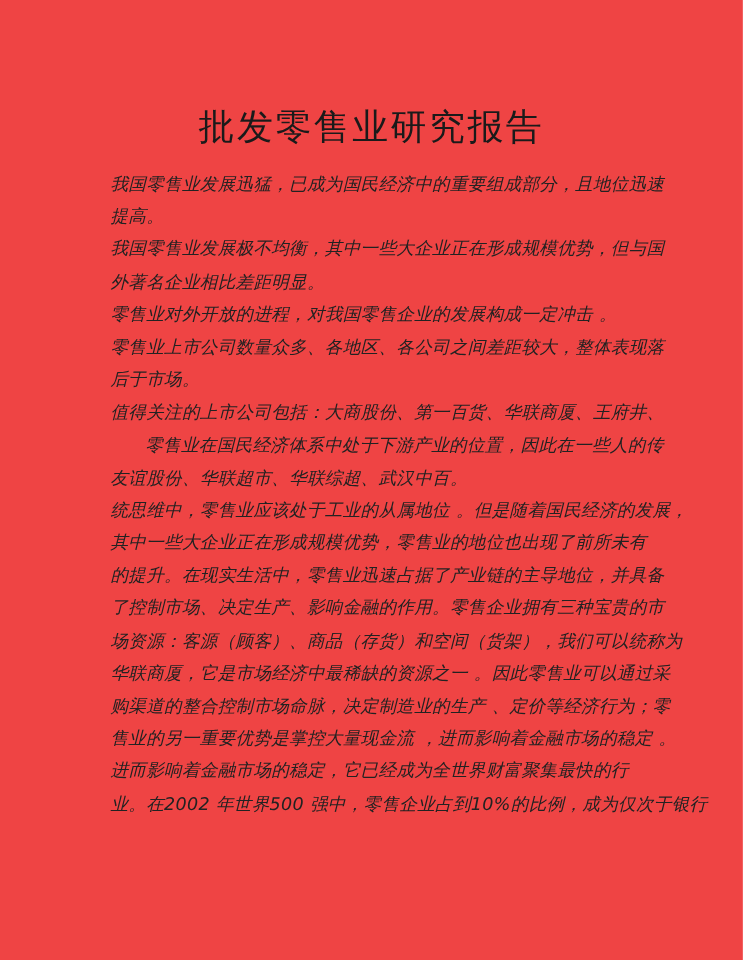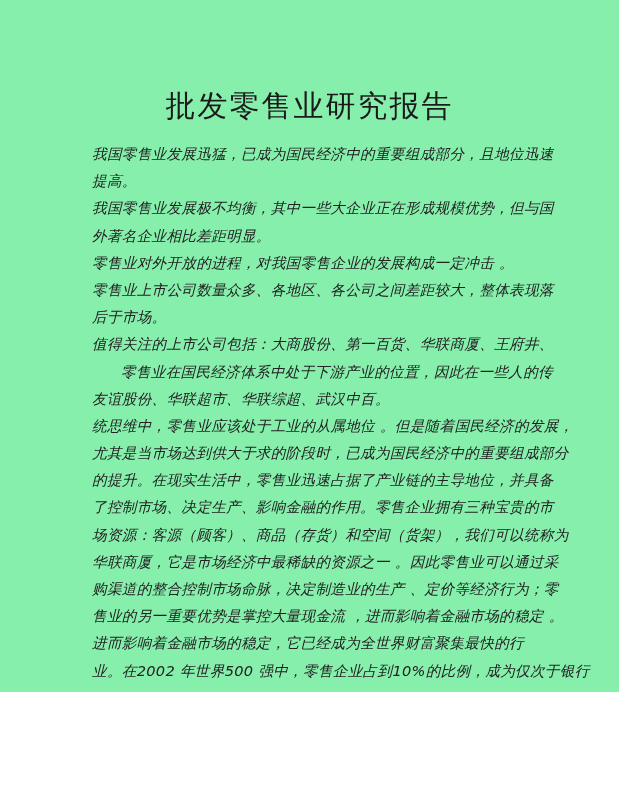--- a/index.html
+++ b/index.html
@@ -1,21 +1,21 @@
 <!DOCTYPE html>
 <html><head>
 <meta charset="utf-8">
 <style>
   html, body { margin:0; padding:0; }
   body {
     width:619px; height:800px; background:#ffffff; overflow:hidden;
     font-family: "DejaVu Sans", sans-serif; color:#1a1a1a;
     position:relative;
   }
-  .page { position:absolute; left:0; top:0; width:619px; height:692px; background:#86efac; }
+  .page { position:absolute; left:0; top:0; width:619px; height:800px; background:#ef4444; }
   .title {
     position:absolute; left:0; top:86px; width:619px; text-align:center;
     font-family: "DejaVu Serif", serif; font-size:30px; letter-spacing:2px;
     color:#1a1a1a; font-weight:normal;
   }
   .body-text {
     position:absolute; left:92px; top:140px; width:450px;
   }
   .line {
     font-size:14.6px; line-height:27.2px; height:27.2px; white-space:nowrap;
@@ -33,21 +33,21 @@
     <div class="line">提高。</div>
     <div class="line">我国零售业发展极不均衡，其中一些大企业正在形成规模优势，但与国</div>
     <div class="line">外著名企业相比差距明显。</div>
     <div class="line">零售业对外开放的进程，对我国零售企业的发展构成一定冲击 。</div>
     <div class="line">零售业上市公司数量众多、各地区、各公司之间差距较大，整体表现落</div>
     <div class="line">后于市场。</div>
     <div class="line">值得关注的上市公司包括：大商股份、第一百货、华联商厦、王府井、</div>
     <div class="line indent">零售业在国民经济体系中处于下游产业的位置，因此在一些人的传</div>
     <div class="line">友谊股份、华联超市、华联综超、武汉中百。</div>
     <div class="line">统思维中，零售业应该处于工业的从属地位 。但是随着国民经济的发展，</div>
-    <div class="line">尤其是当市场达到供大于求的阶段时，已成为国民经济中的重要组成部分</div>
+    <div class="line">其中一些大企业正在形成规模优势，零售业的地位也出现了前所未有</div>
     <div class="line">的提升。在现实生活中，零售业迅速占据了产业链的主导地位，并具备</div>
     <div class="line">了控制市场、决定生产、影响金融的作用。零售企业拥有三种宝贵的市</div>
     <div class="line">场资源：客源（顾客）、商品（存货）和空间（货架），我们可以统称为</div>
     <div class="line">华联商厦，它是市场经济中最稀缺的资源之一 。因此零售业可以通过采</div>
     <div class="line">购渠道的整合控制市场命脉，决定制造业的生产 、定价等经济行为；零</div>
     <div class="line">售业的另一重要优势是掌控大量现金流 ，进而影响着金融市场的稳定 。</div>
     <div class="line">进而影响着金融市场的稳定，它已经成为全世界财富聚集最快的行</div>
     <div class="line">业。在2002 年世界500 强中，零售企业占到10%的比例，成为仅次于银行</div>
   </div>
 </div>

